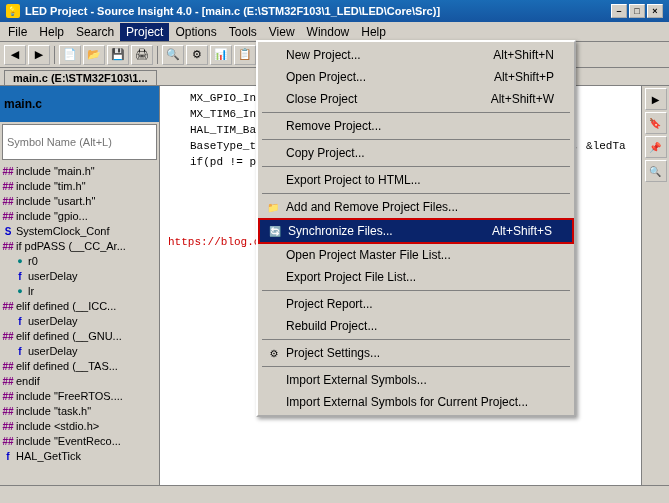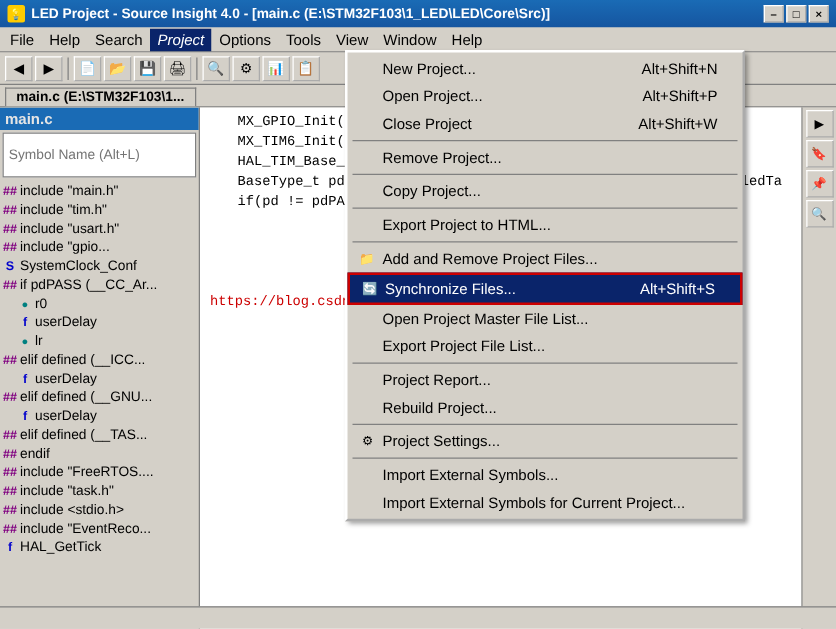--- a/index.html
+++ b/index.html
@@ -67,21 +67,20 @@
       padding: 2px 6px;
       font-size: 12px;
       cursor: pointer;
       height: 18px;
       display: flex;
       align-items: center;
     }
     .menu-item:hover, .menu-item.active {
       background: #0a246a;
       color: white;
-      font-style: italic;
     }
     .menu-item.active {
       background: #0a246a;
       color: white;
     }
 
     
     .toolbar {
       background: #d4d0c8;
       height: 26px;
@@ -143,25 +142,25 @@
     .left-panel {
       width: 160px;
       background: #d4d0c8;
       border-right: 1px solid #808080;
       display: flex;
       flex-direction: column;
       overflow: hidden;
     }
     .panel-title {
       background: #1a6bb5;
-      color: #e5e5e5;
+      color: #000000;
       font-size: 12px;
       font-weight: bold;
       padding: 2px 4px;
-      height: 18px;
+      height: 36px;
       display: flex;
       align-items: center;
     }
     .symbol-search {
       height: 36px;
       border: 1px solid #808080;
       margin: 2px;
       font-size: 11px;
       padding: 1px 4px;
       background: white;
@@ -212,21 +211,21 @@
       padding: 4px;
       color: #000;
     }
     .code-line { display: flex; }
     .line-num { color: #888; width: 20px; text-align: right; margin-right: 6px; font-size: 10px; }
 
     
     .project-menu {
       position: absolute;
       top: 40px;
-      left: 276px;
+      left: 256px;
       background: #d4d0c8;
       border: 2px outset #fff;
       box-shadow: 2px 2px 4px rgba(0,0,0,0.4);
       min-width: 320px;
       z-index: 200;
       padding: 2px 0;
     }
     .pm-item {
       display: flex;
       align-items: center;

